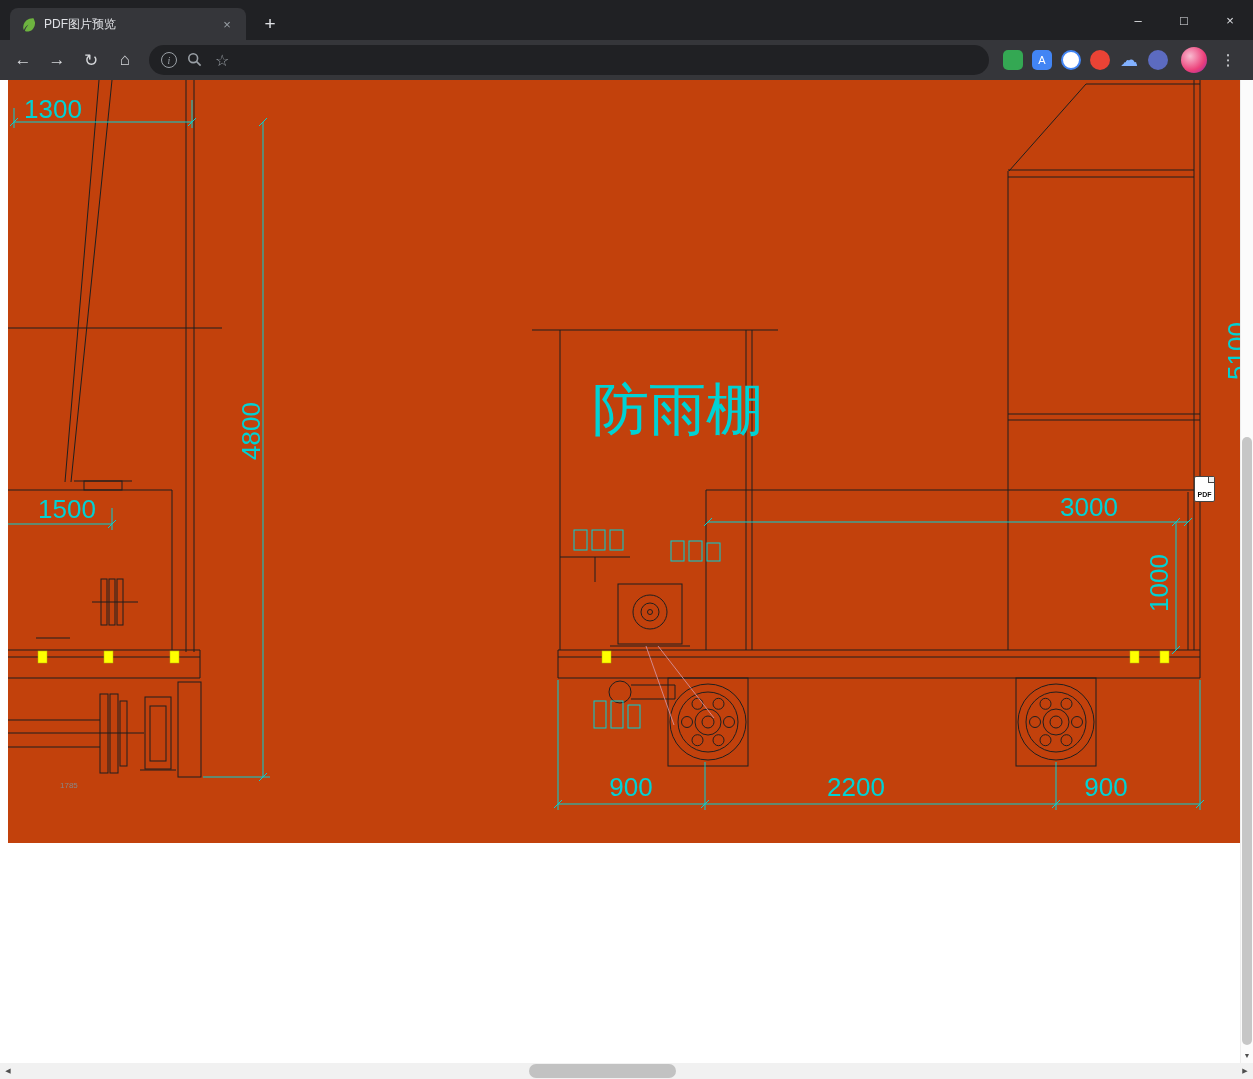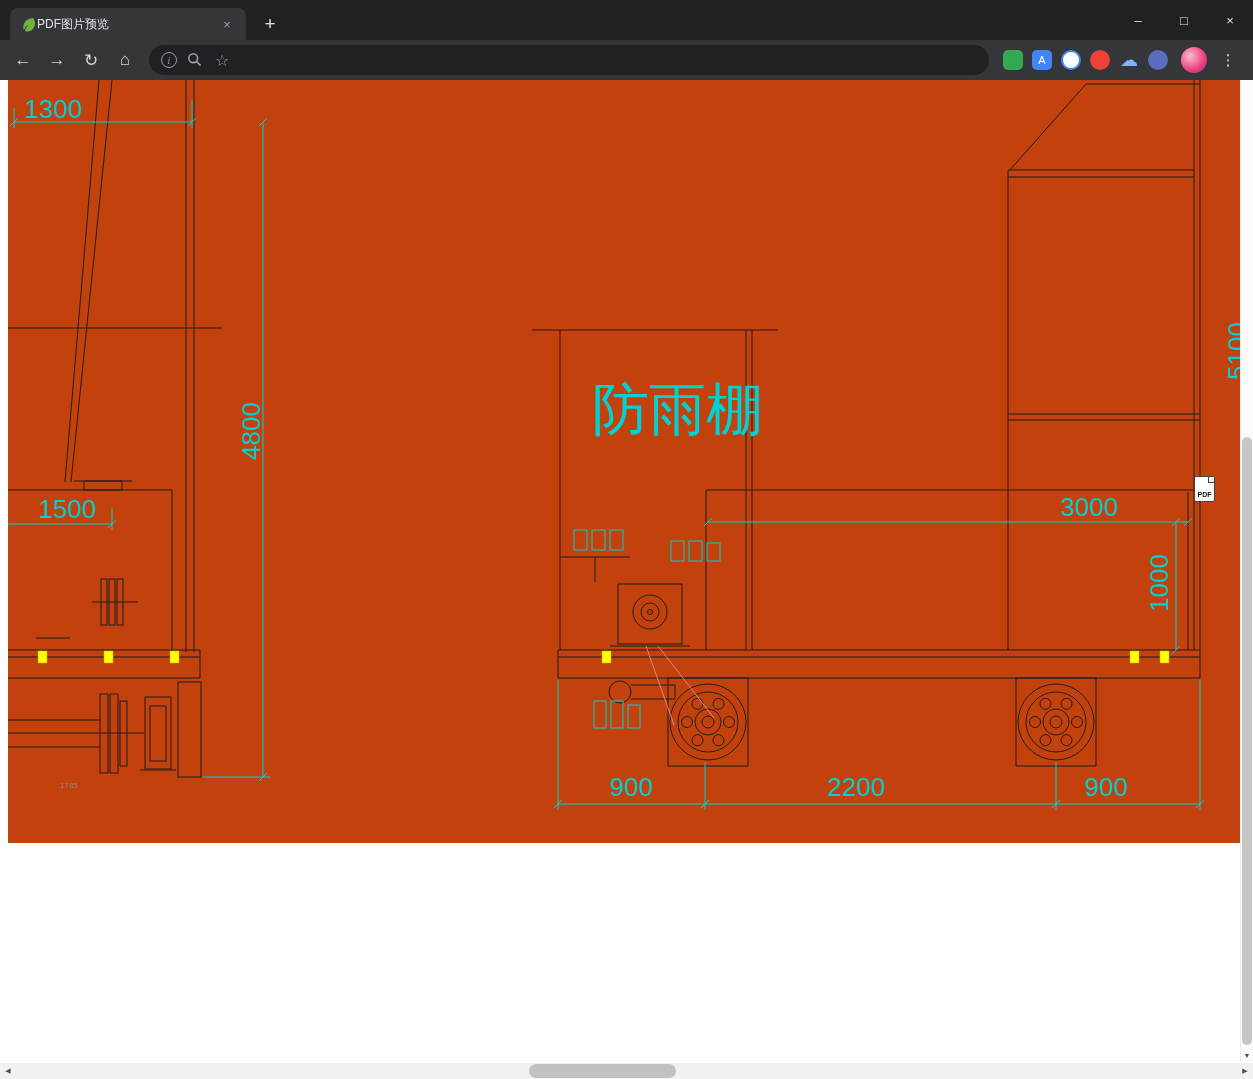--- a/index.html
+++ b/index.html
@@ -1,21 +1,21 @@
 <!DOCTYPE html>
 <html><head>
 <meta charset="utf-8">
 <style>
   *{box-sizing:border-box;margin:0;padding:0}
   html,body{width:1253px;height:1079px;background:#fff;font-family:"Liberation Sans",sans-serif;overflow:hidden}
   body{position:relative}
 
   
   .titlebar{position:absolute;left:0;top:0;width:1253px;height:40px;background:#202124}
-  .tab{position:absolute;left:10px;top:8px;width:236px;height:32px;background:#35363a;border-radius:8px 8px 0 0;display:flex;align-items:center;gap:1px;padding:0 10px;color:#dfe1e5}
+  .tab{position:absolute;left:10px;top:8px;width:236px;height:32px;background:#35363a;border-radius:8px 8px 0 0;display:flex;align-items:center;gap:8px;padding:0 10px;color:#dfe1e5}
   .favicon{width:16px;height:16px;flex-shrink:0;display:flex;align-items:center;justify-content:center}
   .tab-title{flex:1;font-size:12px;white-space:nowrap;overflow:hidden}
   .tab-close{width:18px;height:18px;border-radius:50%;display:flex;align-items:center;justify-content:center;font-size:13px;color:#9aa0a6}
   .newtab{position:absolute;left:256px;top:10px;width:28px;height:28px;display:flex;align-items:center;justify-content:center;color:#dfe1e5;font-size:19px}
   .wincontrols{position:absolute;right:0;top:0;height:40px;display:flex}
   .winbtn{width:46px;height:40px;display:flex;align-items:center;justify-content:center;color:#dfe1e5;font-size:13px}
 
   .toolbar{position:absolute;left:0;top:40px;width:1253px;height:40px;background:#35363a;display:flex;align-items:center;padding:0 7px;gap:2px}
   .navbtn{width:32px;height:32px;border-radius:50%;display:flex;align-items:center;justify-content:center;color:#d5d7da;font-size:17px;flex-shrink:0}
   .omnibox{flex:1;height:30px;background:#202124;border-radius:15px;margin:0 6px;display:flex;align-items:center;padding:0 12px;gap:10px;min-width:0}

